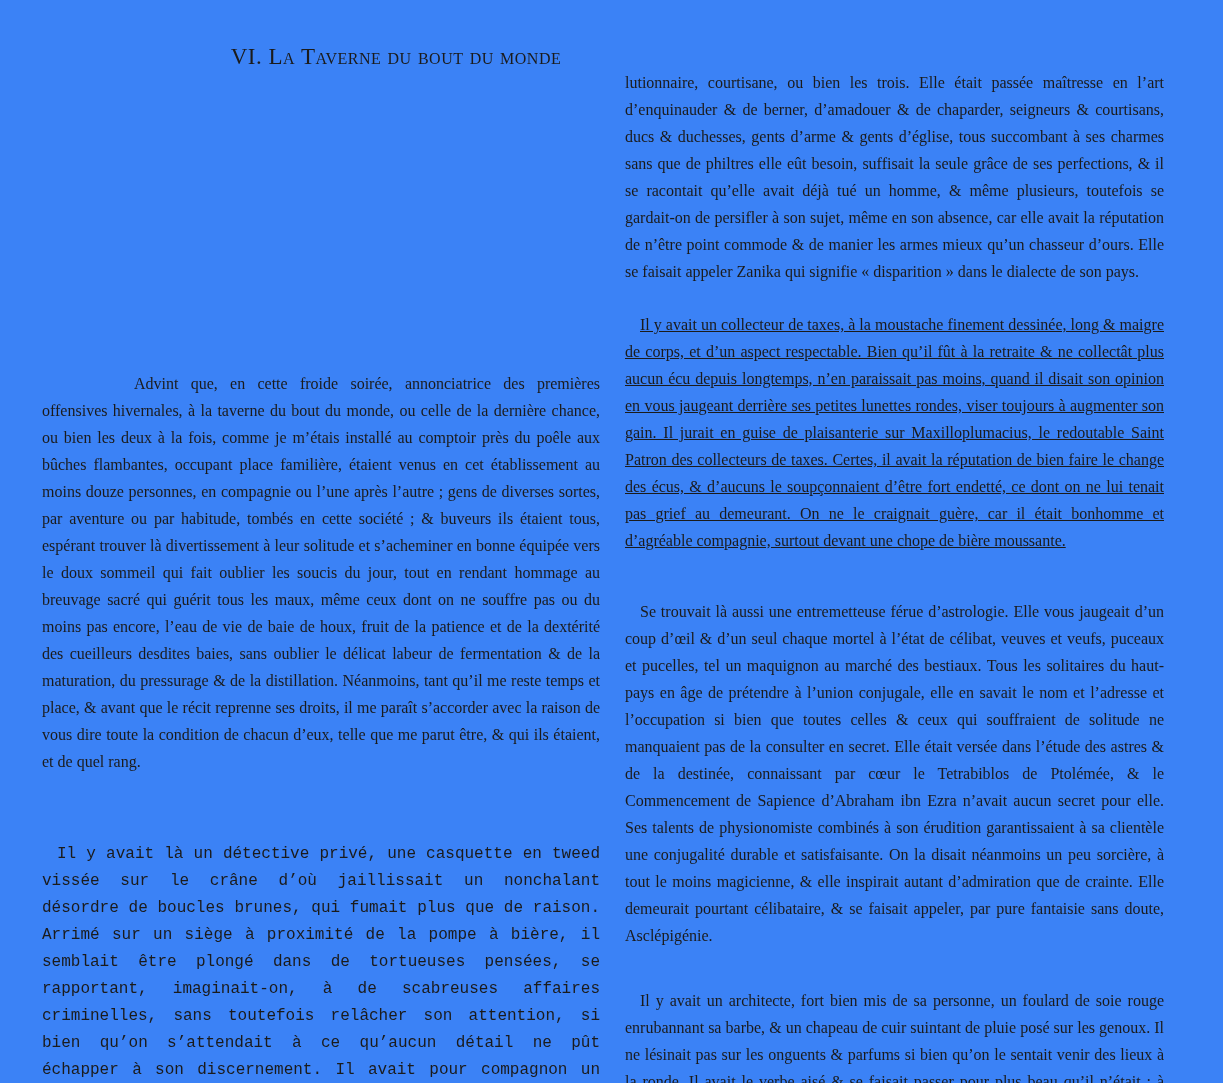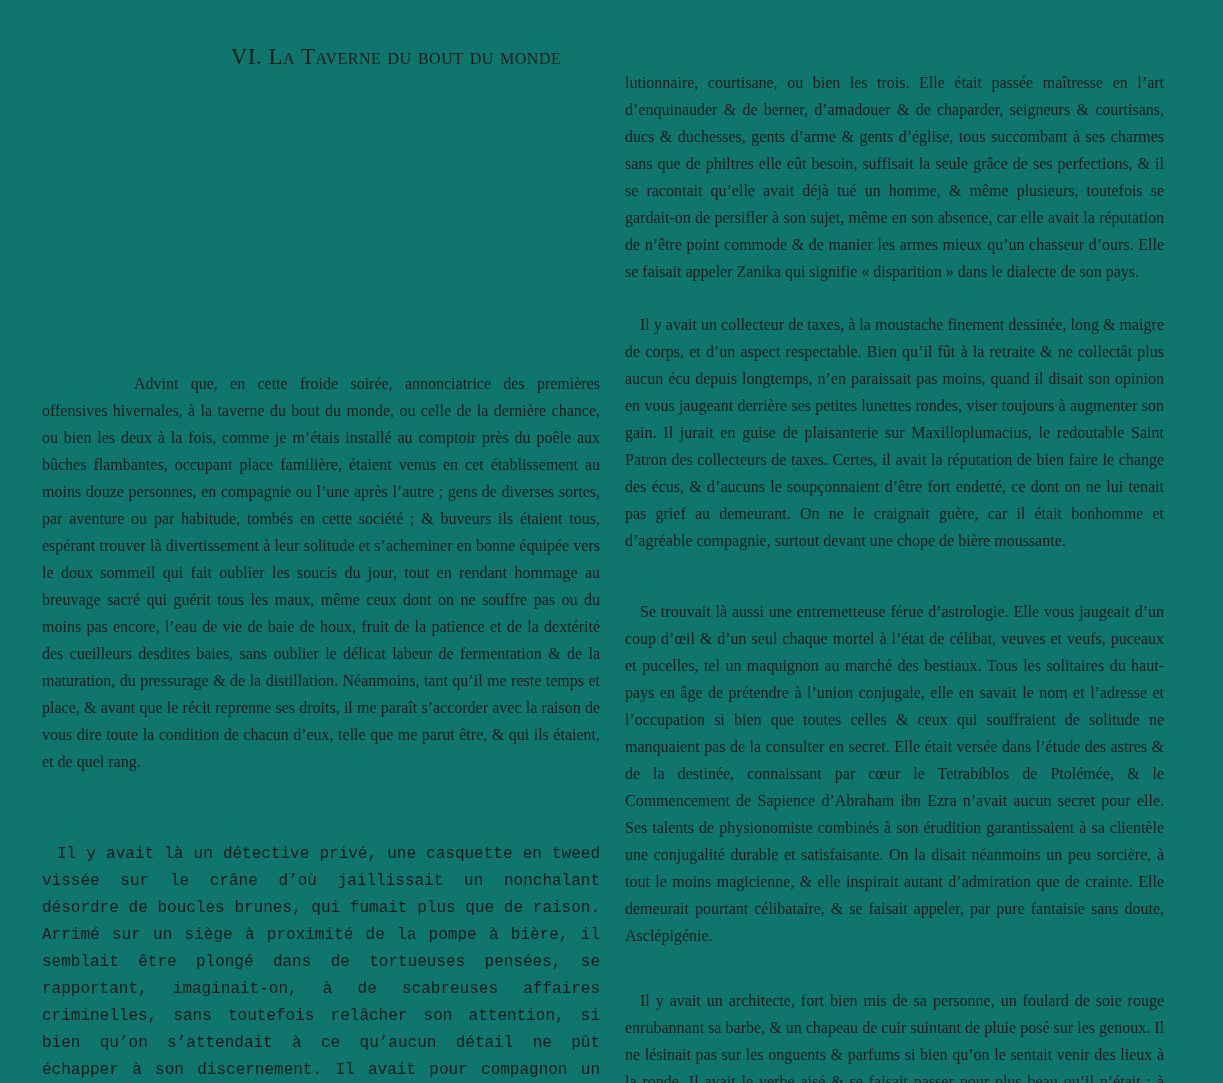--- a/index.html
+++ b/index.html
@@ -4,21 +4,21 @@
 <style>
   html, body {
     margin: 0;
     padding: 0;
     background: #ffffff;
   }
   .page {
     position: relative;
     width: 1223px;
     height: 1083px;
-    background: #0f766e;
+    background: #3b82f6;
     overflow: hidden;
     font-family: "Liberation Serif", "DejaVu Serif", serif;
     color: #1b1b1b;
   }
   .column {
     position: absolute;
     top: 0;
     height: 1083px;
     overflow: hidden;
   }
@@ -46,21 +46,21 @@
   p.body-par {
     margin: 0;
     font-size: 16px;
     line-height: 27px;
     text-align: justify;
   }
   p.par-chapter-open { text-indent: 92px; margin-bottom: 66px; }
   p.par-indent       { text-indent: 15px; }
   p.par-left-2       { margin-bottom: 9px; font-family: Liberation Mono, monospace; }
   p.par-right-1      { margin-bottom: 26px; }
-  p.par-right-2      { margin-bottom: 44px; }
+  p.par-right-2      { margin-bottom: 44px; text-decoration: underline; }
   p.par-right-3      { margin-bottom: 38px; }
 </style>
 </head>
 <body>
 
 <div class="page">
 
   <div class="column column-left">
     <h1 class="chapter-title">VI. La Taverne du bout du monde</h1>
 

